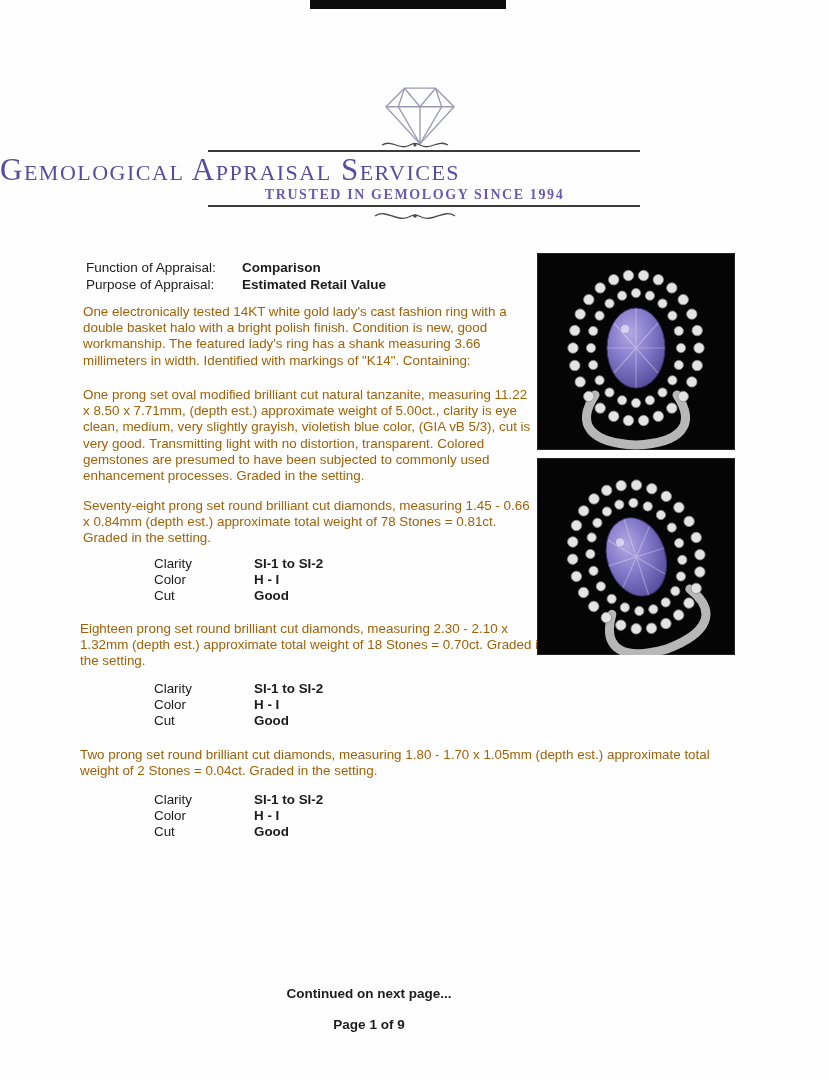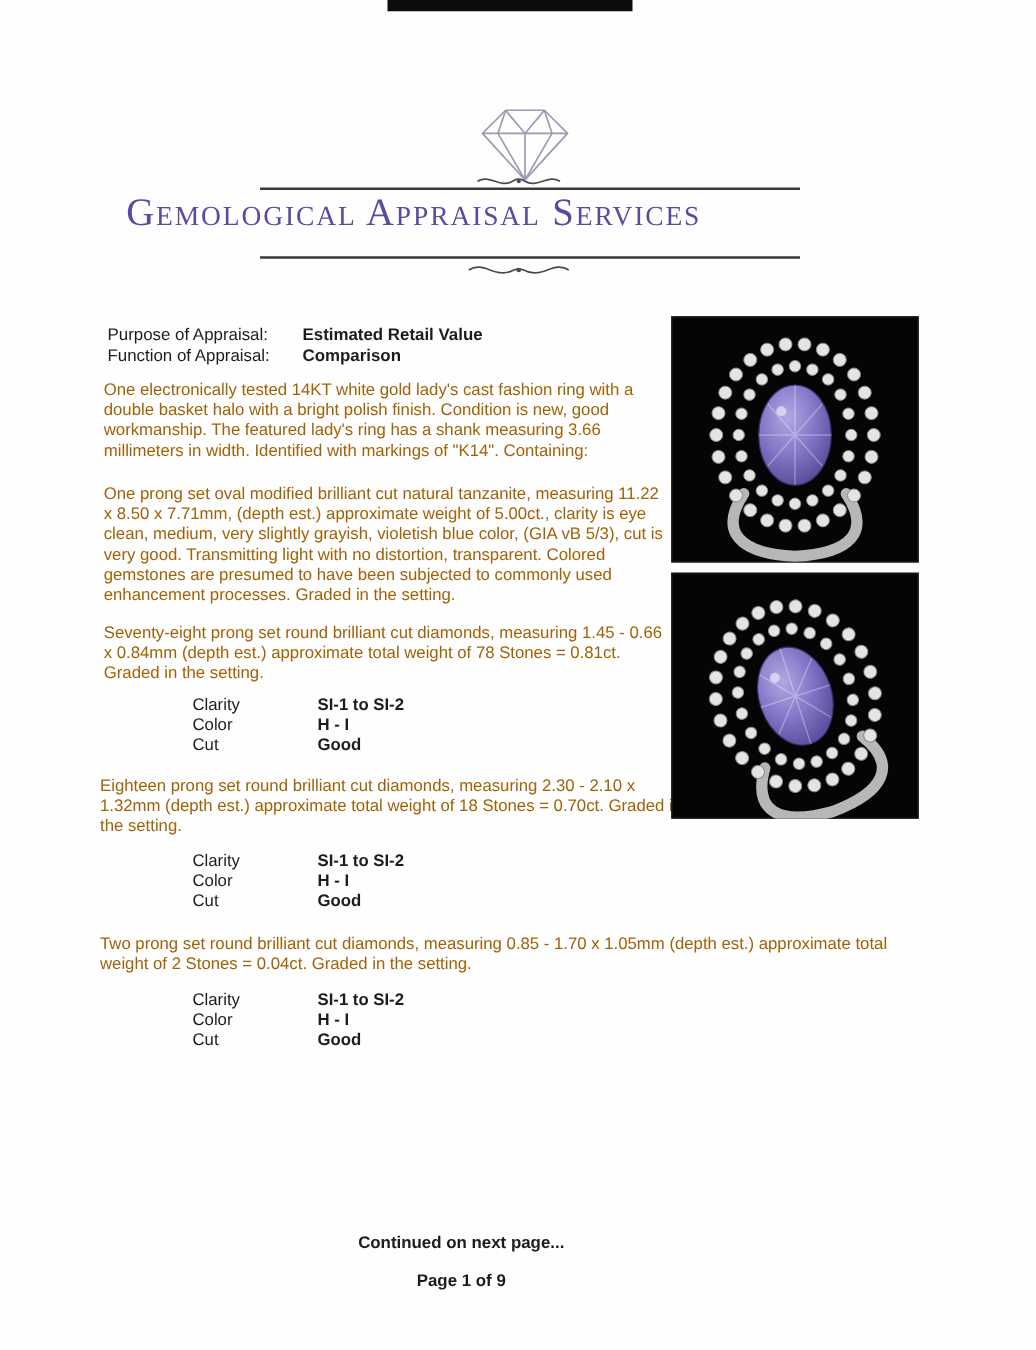--- a/index.html
+++ b/index.html
@@ -15,21 +15,21 @@
     margin:0 auto;
   }
   .abs{position:absolute;}
   
   .scan-bar{left:310px;top:0;width:196px;height:9px;background:#0d0d0d;}
   .logo-diamond{left:372px;top:82px;width:96px;height:66px;}
   .rule{left:208px;width:432px;height:2px;background:#3a3a3a;}
   .rule-top{top:150px;}
   .rule-bottom{top:205px;}
   .brand-title{
-    left:0;top:152px;width:662px;text-align:center;
+    left:0;top:152px;width:662px;
     font-family:"Liberation Serif", serif;
     font-variant:small-caps;
     font-size:31px;letter-spacing:1.5px;
     color:#5a4aa0;font-weight:400;
   }
   .brand-tagline{
     left:0;top:187px;width:829px;text-align:center;
     font-family:"Liberation Serif", serif;
     font-size:14px;letter-spacing:1.6px;
     color:#6a5bb0;font-weight:700;
@@ -86,36 +86,37 @@
   <div class="abs ornament orn-top">
     <svg width="70" height="14" viewBox="0 0 70 14">
       <path d="M2 7 C 12 1, 20 13, 30 7 C 33 5, 37 5, 40 7 C 50 13, 58 1, 68 7" fill="none" stroke="#4a4a4a" stroke-width="1.3"></path>
       <circle cx="35" cy="7" r="1.6" fill="#4a4a4a"></circle>
     </svg>
   </div>
 
   <div class="abs rule rule-top"></div>
 
   <div class="abs brand-title">Gemological Appraisal Services</div>
+  <div class="abs brand-tagline">TRUSTED IN GEMOLOGY SINCE 1994</div>
 
   <div class="abs rule rule-bottom"></div>
 
   <div class="abs ornament orn-bottom">
     <svg width="84" height="16" viewBox="0 0 84 16">
       <path d="M2 8 C 14 0, 24 16, 38 8 C 40 7, 44 7, 46 8 C 60 16, 70 0, 82 8" fill="none" stroke="#4a4a4a" stroke-width="1.3"></path>
       <circle cx="42" cy="8" r="1.8" fill="#4a4a4a"></circle>
     </svg>
   </div>
 
   <div class="abs meta">
     <div class="row">
-      <span class="lbl">Purpose of Appraisal:</span><span class="val">Estimated Retail Value</span>
+      <span class="lbl">Function of Appraisal:</span><span class="val">Comparison</span>
     </div>
     <div class="row">
-      <span class="lbl">Function of Appraisal:</span><span class="val">Comparison</span>
+      <span class="lbl">Purpose of Appraisal:</span><span class="val">Estimated Retail Value</span>
     </div>
   </div>
 
   <div class="abs para p1">One electronically tested 14KT white gold lady's cast fashion ring with a double basket halo with a bright polish finish. Condition is new, good workmanship. The featured lady's ring has a shank measuring 3.66 millimeters in width. Identified with markings of "K14".  Containing:</div>
   <div class="abs para p2">One prong set oval modified brilliant cut natural tanzanite, measuring 11.22 x 8.50 x 7.71mm, (depth est.) approximate weight of 5.00ct., clarity is eye clean, medium, very slightly grayish, violetish blue color, (GIA vB 5/3), cut is very good. Transmitting light with no distortion, transparent. Colored gemstones are presumed to have been subjected to commonly used enhancement processes. Graded in the setting.</div>
   <div class="abs para p3">Seventy-eight prong set round brilliant cut diamonds, measuring 1.45 - 0.66 x 0.84mm (depth est.) approximate total weight of 78 Stones = 0.81ct. Graded in the setting.</div>
 
   <div class="abs spec t1">
     <div class="srow"><span class="slbl">Clarity</span><span class="sval">SI-1 to SI-2</span></div>
     <div class="srow"><span class="slbl">Color</span><span class="sval">H - I</span></div>
@@ -123,21 +124,21 @@
   </div>
 
   <div class="abs para p4">Eighteen prong set round brilliant cut diamonds, measuring 2.30 - 2.10 x 1.32mm (depth est.) approximate total weight of 18 Stones = 0.70ct. Graded in the setting.</div>
 
   <div class="abs spec t2">
     <div class="srow"><span class="slbl">Clarity</span><span class="sval">SI-1 to SI-2</span></div>
     <div class="srow"><span class="slbl">Color</span><span class="sval">H - I</span></div>
     <div class="srow"><span class="slbl">Cut</span><span class="sval">Good</span></div>
   </div>
 
-  <div class="abs para p5">Two prong set round brilliant cut diamonds, measuring 0.85 - 1.70 x 1.05mm (depth est.) approximate total weight of 2 Stones = 0.04ct. Graded in the setting.</div>
+  <div class="abs para p5">Two prong set round brilliant cut diamonds, measuring 1.80 - 1.70 x 1.05mm (depth est.) approximate total weight of 2 Stones = 0.04ct. Graded in the setting.</div>
 
   <div class="abs spec t3">
     <div class="srow"><span class="slbl">Clarity</span><span class="sval">SI-1 to SI-2</span></div>
     <div class="srow"><span class="slbl">Color</span><span class="sval">H - I</span></div>
     <div class="srow"><span class="slbl">Cut</span><span class="sval">Good</span></div>
   </div>
 
   <div class="abs photo ph1">
     <svg class="ring-svg" viewBox="0 0 198 197">
         <defs>

